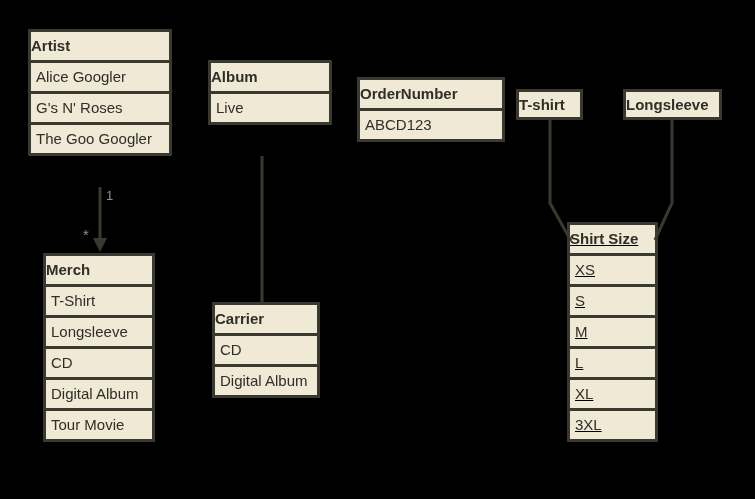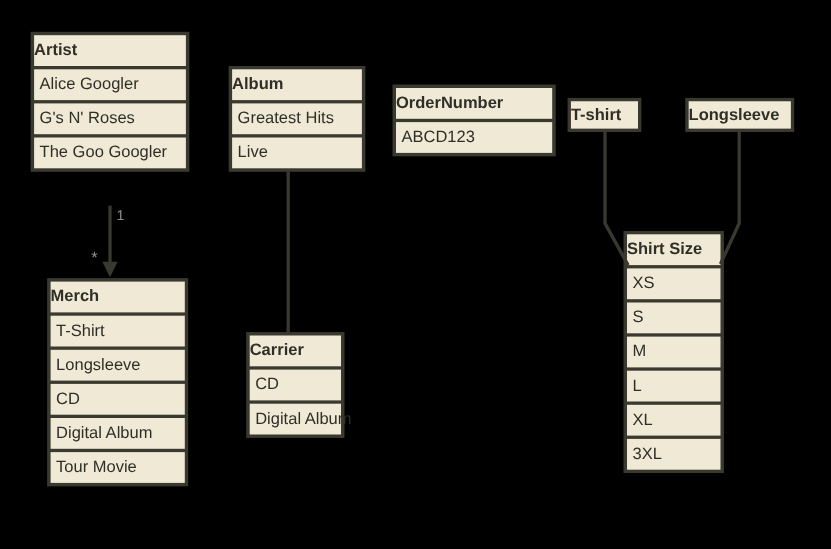--- a/index.html
+++ b/index.html
@@ -59,23 +59,23 @@
     padding:0 5px;
     text-align:left;white-space:nowrap;
   }
 
   
   #t-artist     {left:28px;  top:29px;  width:144px;}
   #t-album      {left:208px; top:60px;  width:124px;}
   #t-ordernumber{left:357px; top:77px;  width:148px;}
   #t-tshirt     {left:516px; top:89px;  width:67px;}
   #t-longsleeve {left:623px; top:89px;  width:99px;}
-  #t-merch      {left:43px;  top:253px; width:128px;}
-  #t-carrier    {left:224px; top:302px; width:89px;}
-  #t-shirtsize  {left:567px; top:210px; width:91px;}
+  #t-merch      {left:43px;  top:253px; width:112px;}
+  #t-carrier    {left:212px; top:302px; width:108px;}
+  #t-shirtsize  {left:567px; top:222px; width:91px;text-decoration:underline;}
 </style>
 </head>
 <body>
 
 <div class="stage">
 
   <svg class="connectors" width="755" height="499" viewBox="0 0 755 499">
     <line class="edge" x1="100" y1="187" x2="100" y2="241"></line>
     <polygon class="edge-fill" points="93,238 107,238 100,252"></polygon>
     <line class="edge" x1="262" y1="156" x2="262" y2="302"></line>
@@ -88,21 +88,20 @@
 
   <div id="tables-root">
       <div class="dtable" id="t-artist">
         <div class="hdr">Artist</div>
         <div class="cell">Alice Googler</div>
         <div class="cell">G's N' Roses</div>
         <div class="cell">The Goo Googler</div>
       </div>
       <div class="dtable" id="t-album">
         <div class="hdr">Album</div>
-        <div class="cell">Greatest Hits</div>
         <div class="cell">Live</div>
       </div>
       <div class="dtable" id="t-ordernumber">
         <div class="hdr">OrderNumber</div>
         <div class="cell">ABCD123</div>
       </div>
       <div class="dtable" id="t-tshirt">
         <div class="hdr solo">T-shirt</div>
       </div>
       <div class="dtable" id="t-longsleeve">

